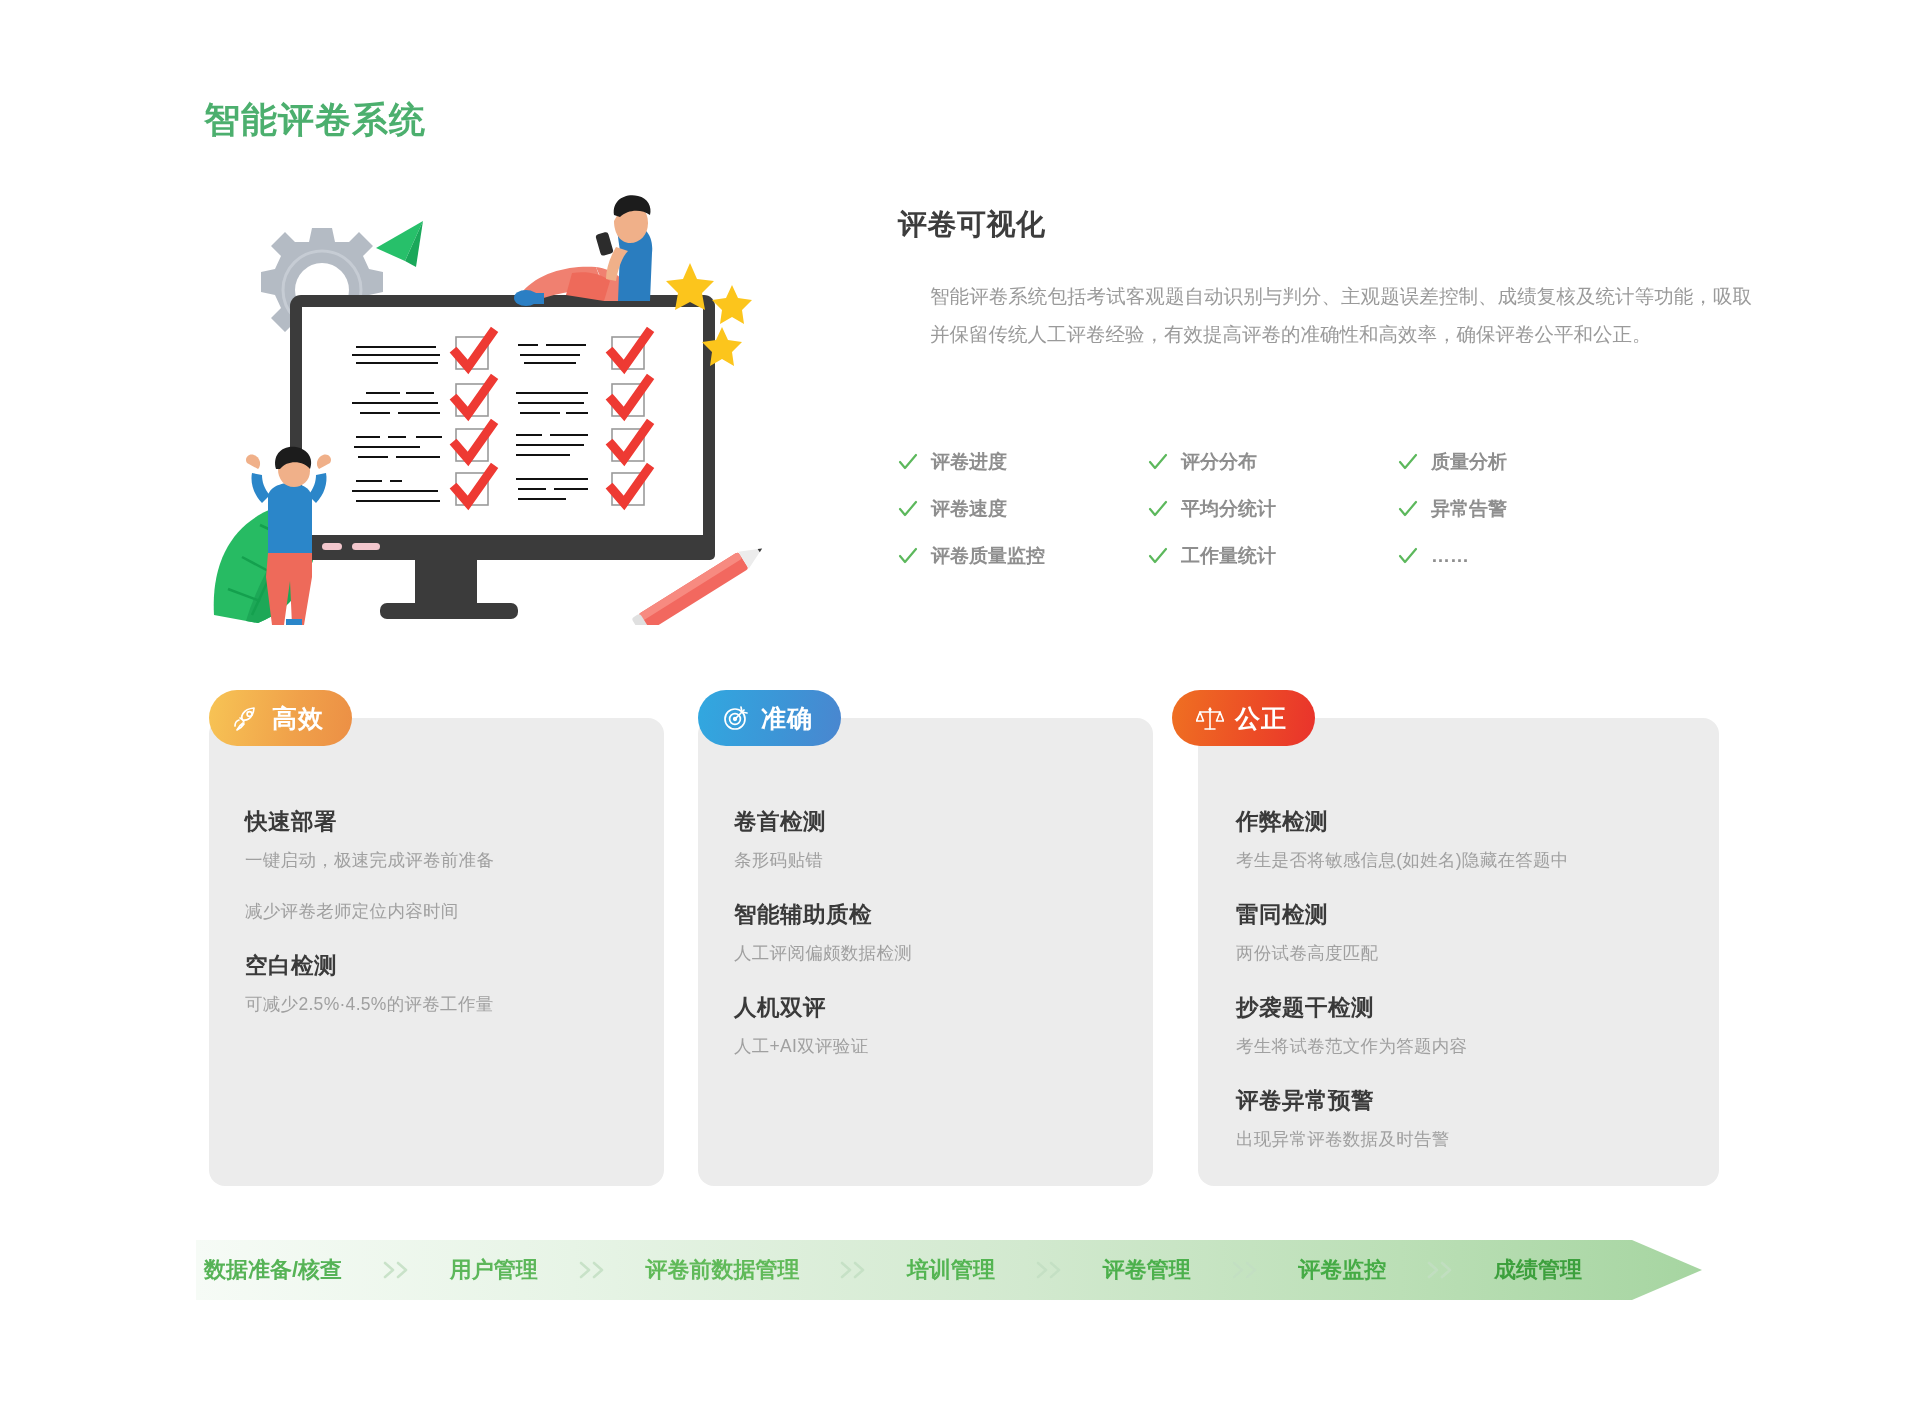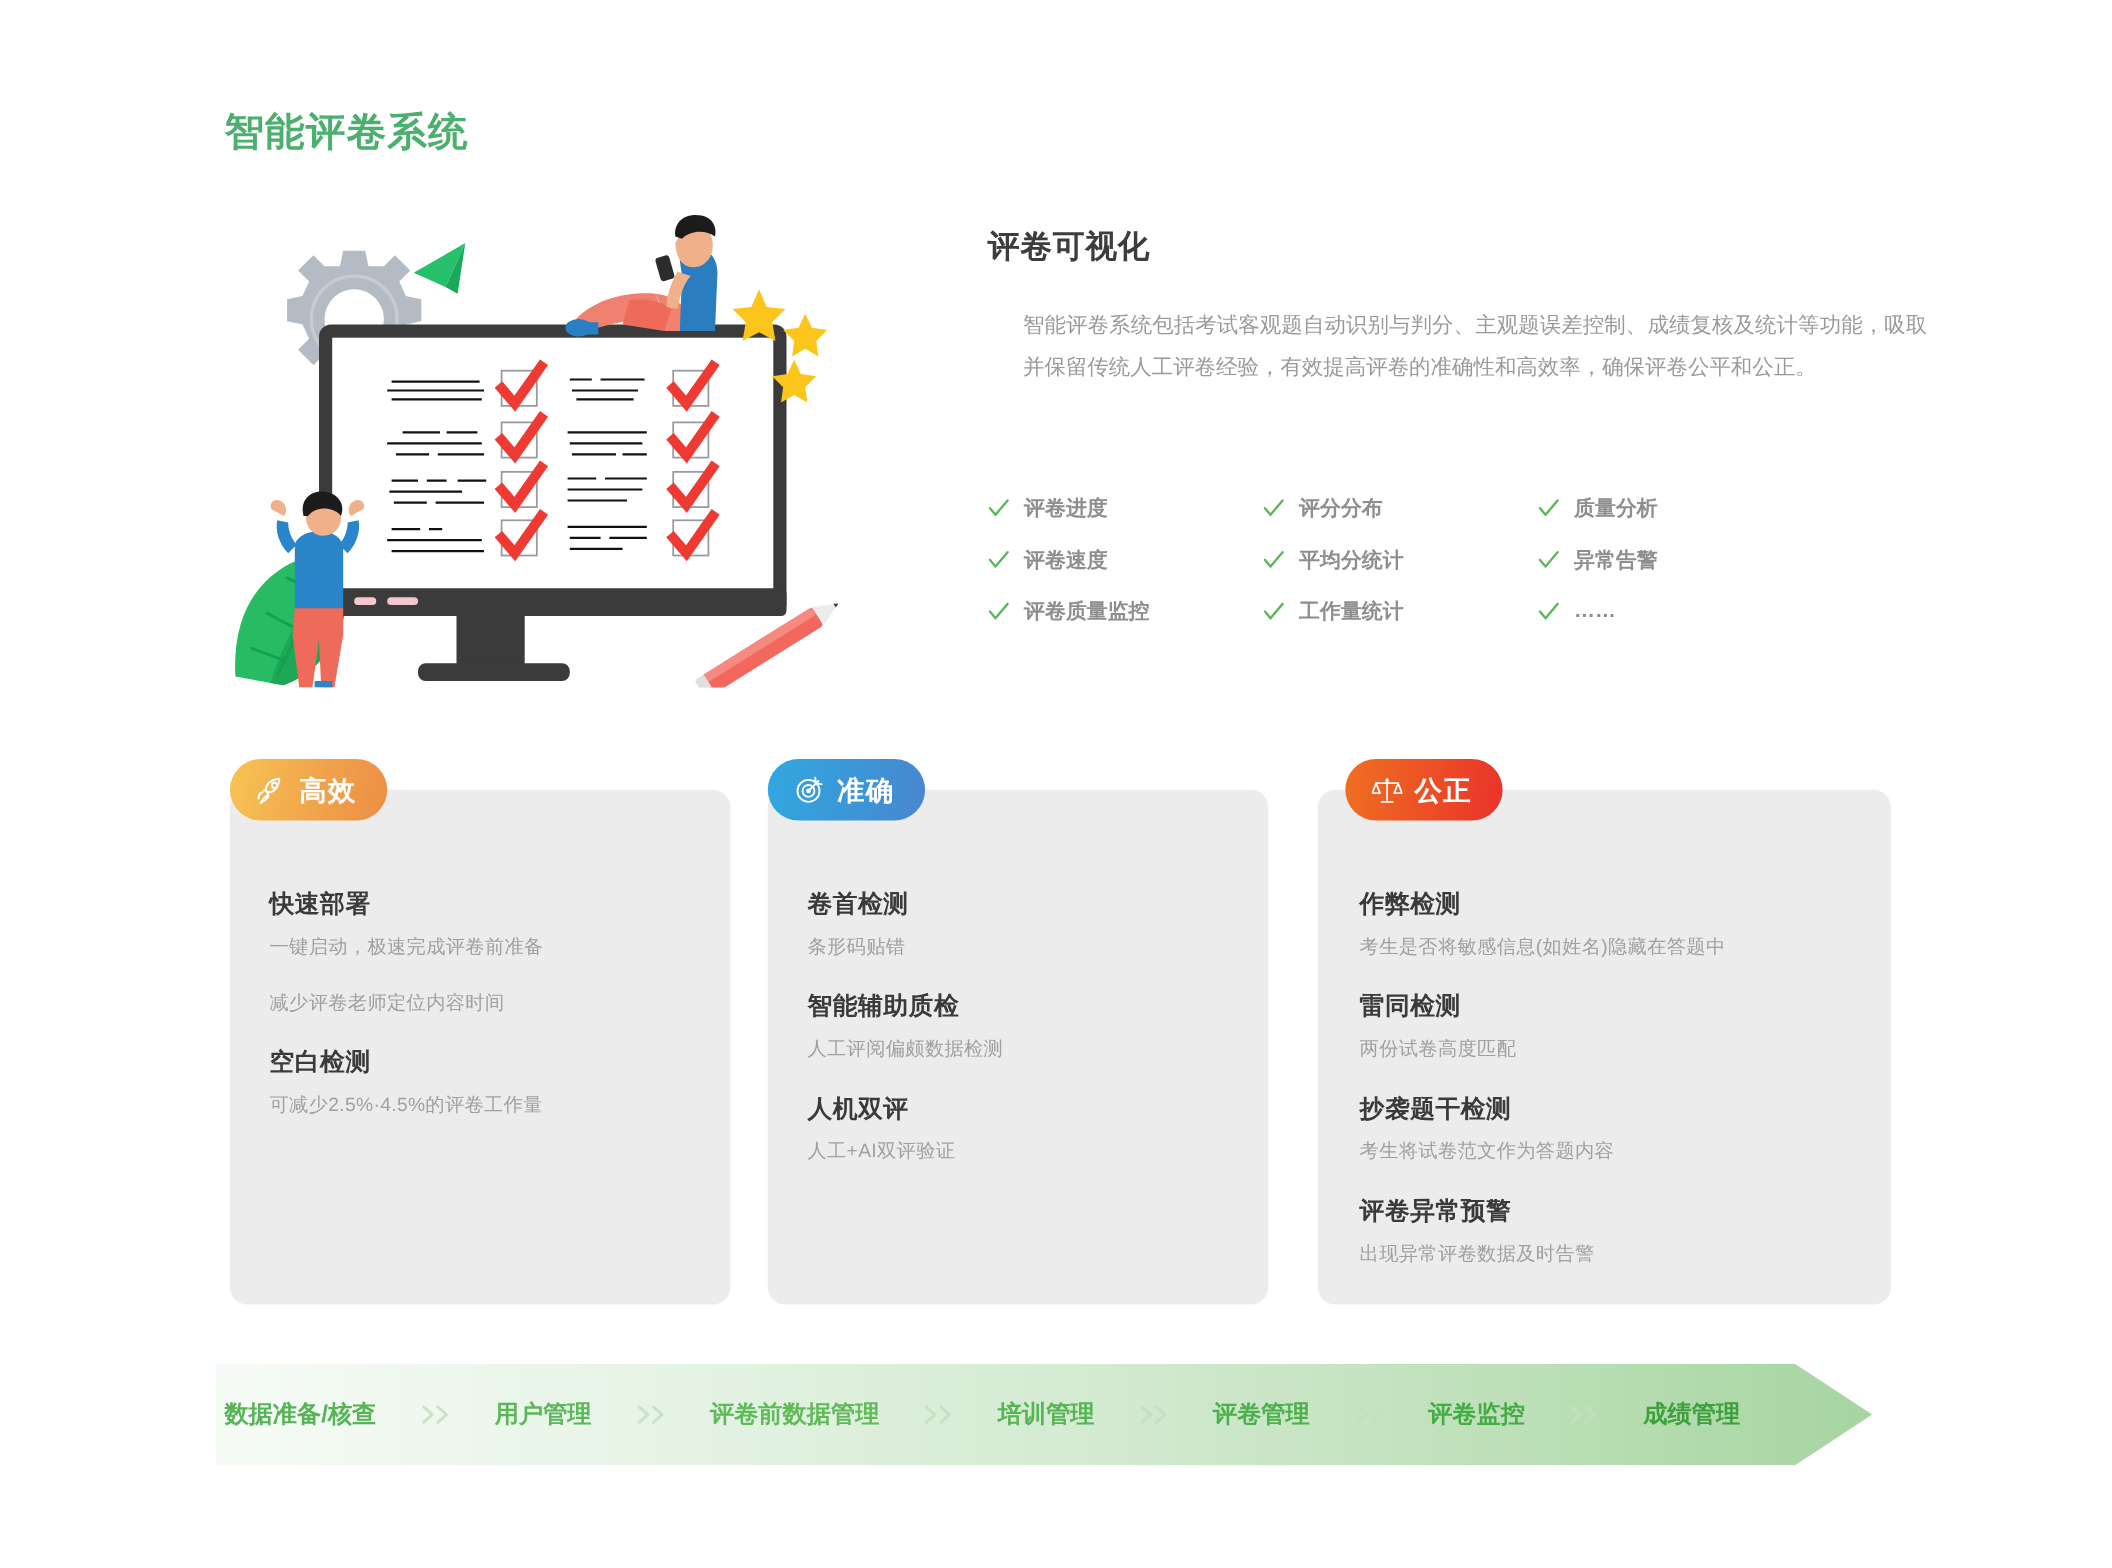--- a/index.html
+++ b/index.html
@@ -109,21 +109,21 @@
     gap: 11px;
     padding: 0 28px 0 24px;
     color: #ffffff;
     font-size: 25px;
     font-weight: 700;
     letter-spacing: 1px;
     z-index: 3;
   }
   .badge.b1 { left: 0px;   background: linear-gradient(100deg, #f7c455 0%, #f0a14a 60%, #ec8f45 100%); }
   .badge.b2 { left: 489px; background: linear-gradient(100deg, #31a8e0 0%, #3d94d6 60%, #4a86cf 100%); }
-  .badge.b3 { left: 1014px; background: linear-gradient(100deg, #ef7022 0%, #ec4b26 60%, #e9322c 100%); }
+  .badge.b3 { left: 963px; background: linear-gradient(100deg, #ef7022 0%, #ec4b26 60%, #e9322c 100%); }
   .badge-icon { width: 28px; height: 28px; flex: 0 0 28px; }
 
   .card-body {
     position: absolute;
     left: 36px;
     top: 88px;
     right: 28px;
   }
   .card.c3 .card-body { left: 38px; }
   .feature-block { margin-bottom: 27px; }
@@ -140,21 +140,21 @@
     color: #a0a0a0;
     letter-spacing: 0.3px;
   }
 
   
   .flow {
     position: absolute;
     left: 196px;
     top: 1240px;
     width: 1506px;
-    height: 92px;
+    height: 60px;
   }
   .flow-bg { position: absolute; inset: 0; width: 100%; height: 100%; }
   .flow-items {
     position: absolute;
     inset: 0;
     display: flex;
     align-items: center;
     padding-left: 8px;
     padding-right: 120px;
   }

